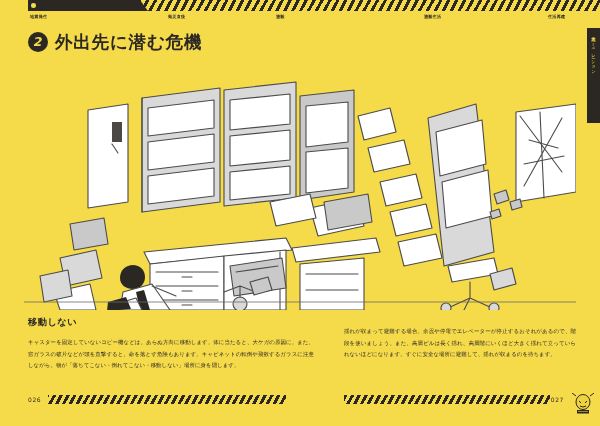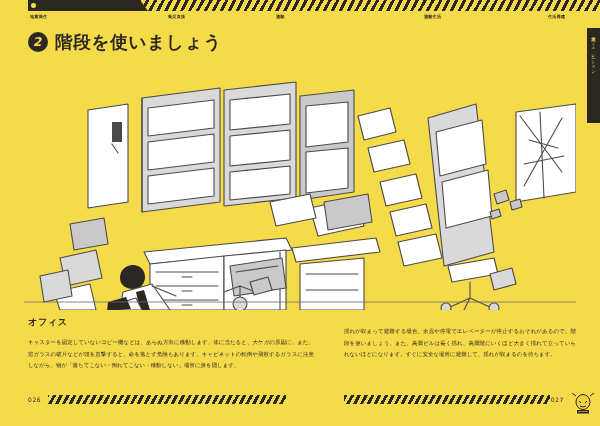--- a/index.html
+++ b/index.html
@@ -78,21 +78,21 @@
     <div class="nav-lab" style="left:168px">発災直後</div>
     <div class="nav-lab" style="left:276px">避難</div>
     <div class="nav-lab" style="left:424px">避難生活</div>
     <div class="nav-lab" style="left:548px">生活再建</div>
   </div>
 
   <div class="title-row">
     <div class="sec-badge">
       <span>2</span>
     </div>
-    <div class="title-text">階段を使いましょう</div>
+    <div class="title-text">外出先に潜む危機</div>
   </div>
 
   <div class="vtab">
     <span>大地震シミュレーション</span>
   </div>
 
   <div class="illus">
     <svg width="552" height="258" viewBox="0 0 552 258" xmlns="http://www.w3.org/2000/svg">
       <defs>
         <style>
@@ -180,21 +180,21 @@
       <path class="dk" d="M112 240 L120 238 L126 258 L116 258 Z"></path>
       <path class="no" d="M128 234 L152 244"></path>
       <path class="ln" d="M92 252 L112 246 L118 258 L88 258 Z"></path>
       <path class="dk" d="M84 250 l18 -5 l5 12 l-24 2 z"></path>
 
       <path class="thin" d="M0 250 h552"></path>
     </svg>
   </div>
 
   <div class="col left">
-    <div class="sec-head">オフィス</div>
+    <div class="sec-head">移動しない</div>
     <p class="body-p">キャスターを固定していないコピー機などは、あらぬ方向に移動します。体に当たると、大ケガの原因に。また、窓ガラスの破片などが頭を直撃すると、命を落とす危険もあります。キャビネットの転倒や飛散するガラスに注意しながら、物が「落ちてこない・倒れてこない・移動しない」場所に身を隠します。</p>
   </div>
 
   <div class="col right">
     <p class="body-p">揺れが収まって避難する場合、余震や停電でエレベーターが停止するおそれがあるので、階段を使いましょう。また、高層ビルは長く揺れ、高層階にいくほど大きく揺れて立っていられないほどになります。すぐに安全な場所に避難して、揺れが収まるのを待ちます。</p>
   </div>
 
   <div class="footer">
     <div class="pgnum l">026</div>
     <div class="stripe l"></div>

